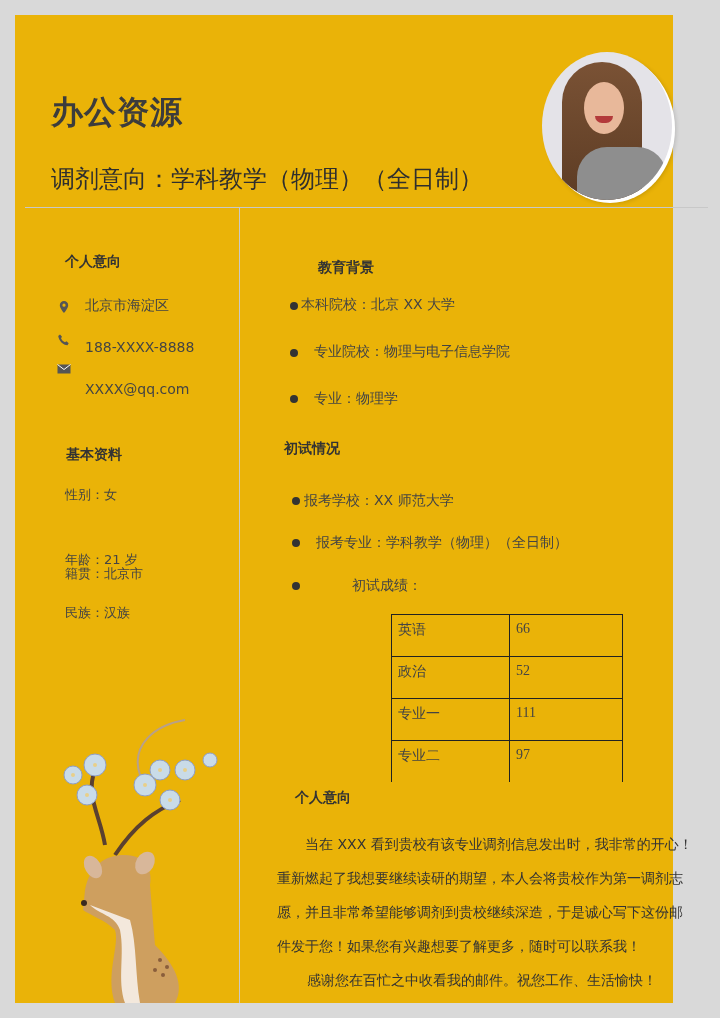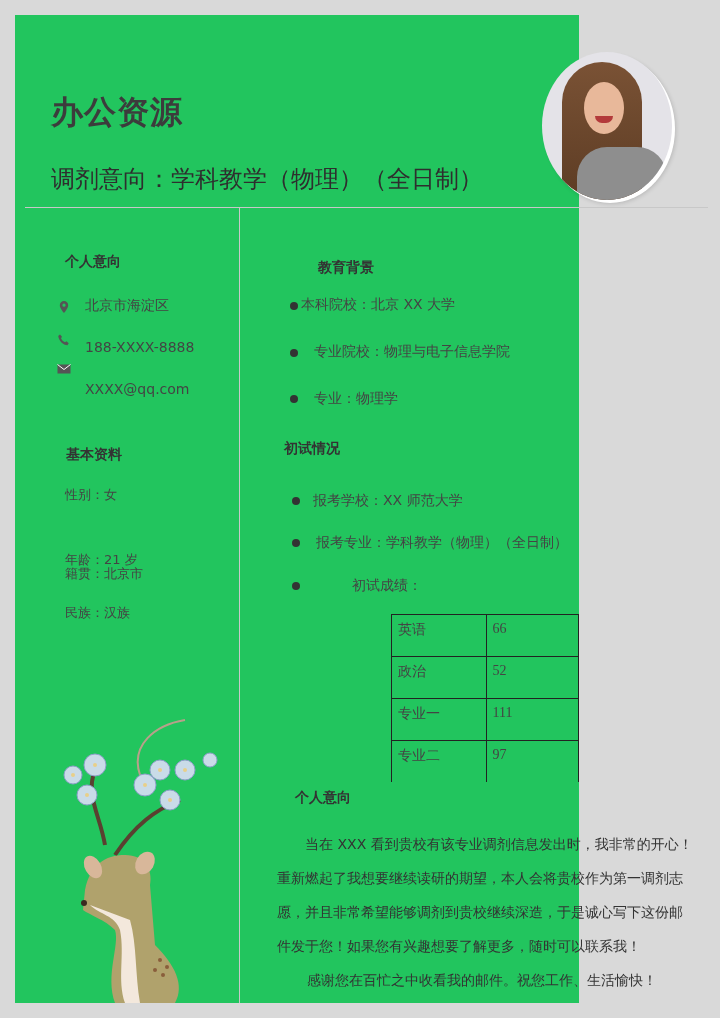--- a/index.html
+++ b/index.html
@@ -1,21 +1,21 @@
 <!DOCTYPE html>
 <html><head>
 <meta charset="utf-8">
 <style>
   html, body { margin:0; padding:0; }
   body {
     width:720px; height:1018px; background:#d9d9d9; position:relative; overflow:hidden;
     font-family: "DejaVu Sans", "Liberation Sans", sans-serif; color:#3a3a3a;
   }
   .sheet {
-    position:absolute; left:15px; top:15px; width:564px; height:988px; background:#22c55e;
+    position:absolute; left:15px; top:15px; width:658px; height:988px; background:#eab308;
   }
   .name {
     position:absolute; left:36px; top:76px; font-size:32px; font-weight:bold; color:#3c3c3c; letter-spacing:1px;
   }
   .intent {
     position:absolute; left:36px; top:148px; font-size:24px; color:#2e2e2e;
   }
   .avatar {
     position:absolute; left:527px; top:37px; width:130px; height:148px; border-radius:50%;
     background:#e4e3e8; box-shadow: 3px 3px 0 #ffffff, 4px 4px 4px rgba(0,0,0,0.15);
@@ -143,21 +143,21 @@
   <div class="sec-title" style="left:263px; top:244px;padding-left:40px;">教育背景</div>
   <div class="bullet" style="left:275px; top:287px;"></div>
   <div class="txt" style="left:286px; top:281px;">本科院校：北京 XX 大学</div>
   <div class="bullet" style="left:275px; top:334px;"></div>
   <div class="txt" style="left:299px; top:328px;">专业院校：物理与电子信息学院</div>
   <div class="bullet" style="left:275px; top:380px;"></div>
   <div class="txt" style="left:299px; top:375px;">专业：物理学</div>
 
   <div class="sec-title" style="left:269px; top:425px;">初试情况</div>
   <div class="bullet" style="left:277px; top:482px;"></div>
-  <div class="txt" style="left:298px; top:477px;">报考学校：XX 师范大学</div>
+  <div class="txt" style="left:289px; top:477px;">报考学校：XX 师范大学</div>
   <div class="bullet" style="left:277px; top:524px;"></div>
   <div class="txt" style="left:301px; top:519px;">报考专业：学科教学（物理）（全日制）</div>
   <div class="bullet" style="left:277px; top:567px;"></div>
   <div class="txt" style="left:301px; top:562px;margin-left:36px;">初试成绩：</div>
 
   <table class="scores">
     <tbody>
         <tr>
       <td>英语</td>
       <td class="val">66</td>

